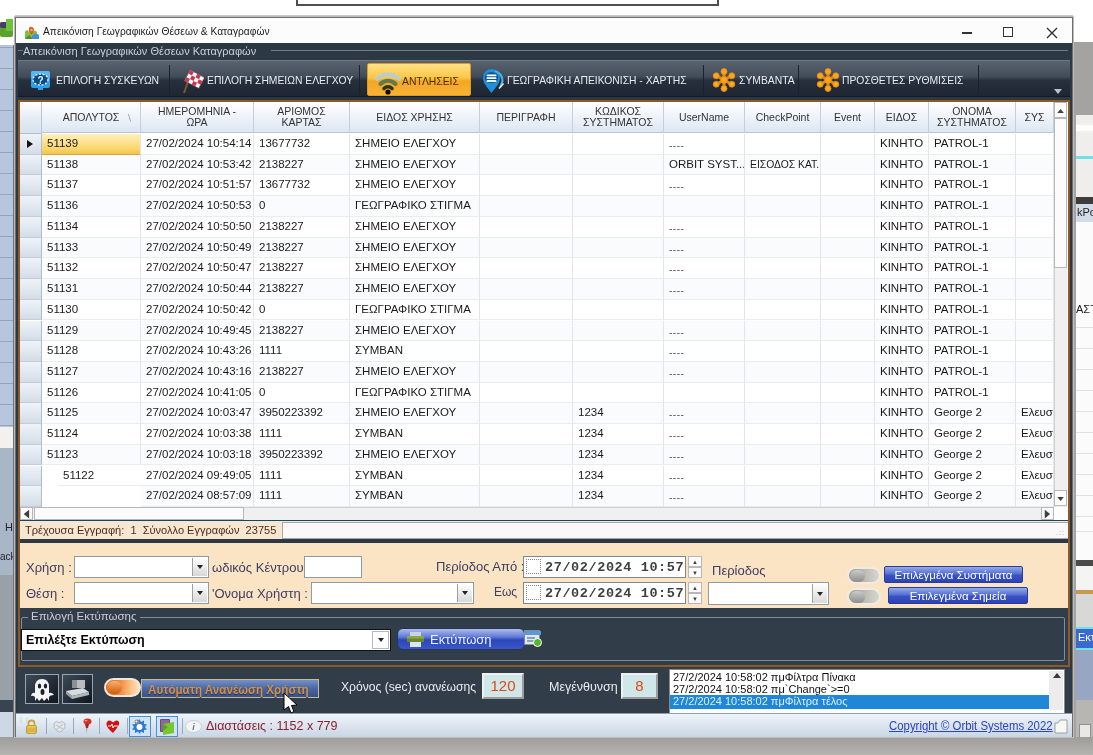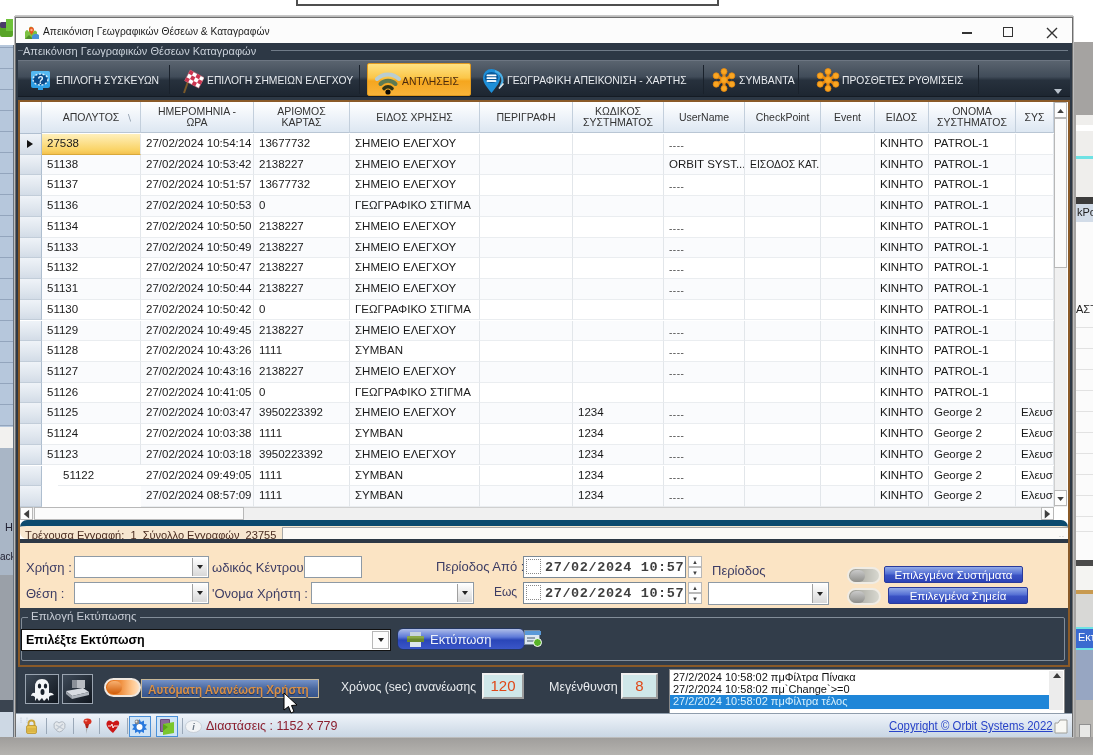--- a/index.html
+++ b/index.html
@@ -46,21 +46,21 @@
   border-right:1px solid #aebecf; border-bottom:1px solid #c2cdd9; }
 .cell { position:absolute; top:0; height:20.7px; font-size:11.5px; color:#1a1a1a;
   border-right:1px solid #e2e6ea; border-bottom:1px solid #eaedf0; padding:3px 0 0 5px; white-space:nowrap; overflow:hidden; }
 
 
 .sb { background:#f0f0f0; }
 .sbtn { position:absolute; background:#fdfdfd; border:1px solid #b8b8b8; color:#404040;
   display:flex; align-items:center; justify-content:center; }
 
 
-#statusstrip { left:0; top:418px; width:1048px; height:19px; background:#f7e7d0; border-top:6px solid #0c4a6e;border-radius:7px; }
+#statusstrip { left:0; top:418px; width:1048px; height:19px; background:#f7e7d0; border-top:1px solid #0c4a6e; }
 #filter { left:0; top:441px; width:1048px; height:65px; background:#fbe4c4; }
 .flab { position:absolute; font-size:13px; color:#3c3c64; }
 .input { position:absolute; background:#fff; border:1px solid #8e9aa5; }
 .combo { position:absolute; background:#fff; border:1px solid #8e9aa5; }
 .combo .drop { position:absolute; right:1px; top:1px; bottom:1px; width:15px;
   background:linear-gradient(#fefefe,#d8d8d8); border-left:1px solid #a0a0a0;
   display:flex; align-items:center; justify-content:center; }
 .darr { width:0; height:0; border-left:3.5px solid transparent; border-right:3.5px solid transparent; border-top:4.5px solid #222; }
 .datefield { position:absolute; background:#fff; border:1px solid #7a8894; font-family:"Liberation Mono",monospace;
   font-size:13.5px; color:#3f3f3f; font-weight:bold; }
@@ -250,21 +250,21 @@
       <div class="hcell" style="left:553px;width:91px;">ΚΩΔΙΚΟΣ<br>ΣΥΣΤΗΜΑΤΟΣ</div>
       <div class="hcell" style="left:644px;width:81px;">UserName</div>
       <div class="hcell" style="left:725px;width:76px;">CheckPoint</div>
       <div class="hcell" style="left:801px;width:54px;">Event</div>
       <div class="hcell" style="left:855px;width:54px;">ΕΙΔΟΣ</div>
       <div class="hcell" style="left:909px;width:87px;">ΟΝΟΜΑ<br>ΣΥΣΤΗΜΑΤΟΣ</div>
       <div class="hcell" style="left:996px;width:38px;">ΣΥΣ</div>
       <div class="selcell" style="top:32.0px;">
             <div style="position:absolute;left:7px;top:6px;width:0;height:0;border-top:4.5px solid transparent;border-bottom:4.5px solid transparent;border-left:6px solid #111;"></div>
           </div>
-      <div class="cell" style="left:22px;top:32.0px;width:99px;background:#ffffff;background:linear-gradient(180deg,#fff0bc,#fad468 78%,#f3c14e);border-bottom:1px solid #d8a83a;">27538</div>
+      <div class="cell" style="left:22px;top:32.0px;width:99px;background:#ffffff;background:linear-gradient(180deg,#fff0bc,#fad468 78%,#f3c14e);border-bottom:1px solid #d8a83a;">51139</div>
       <div class="cell" style="left:121px;top:32.0px;width:113px;background:#ffffff;">27/02/2024 10:54:14</div>
       <div class="cell" style="left:234px;top:32.0px;width:96px;background:#ffffff;">13677732</div>
       <div class="cell" style="left:330px;top:32.0px;width:130px;background:#ffffff;">ΣΗΜΕΙΟ ΕΛΕΓΧΟΥ</div>
       <div class="cell" style="left:460px;top:32.0px;width:93px;background:#ffffff;"></div>
       <div class="cell" style="left:553px;top:32.0px;width:91px;background:#ffffff;"></div>
       <div class="cell" style="left:644px;top:32.0px;width:81px;background:#ffffff;color:#555;font-size:10px;padding-top:6px;letter-spacing:0.5px;">----</div>
       <div class="cell" style="left:725px;top:32.0px;width:76px;background:#ffffff;"></div>
       <div class="cell" style="left:801px;top:32.0px;width:54px;background:#ffffff;"></div>
       <div class="cell" style="left:855px;top:32.0px;width:54px;background:#ffffff;">ΚΙΝΗΤΟ</div>
       <div class="cell" style="left:909px;top:32.0px;width:87px;background:#ffffff;">PATROL-1</div>

